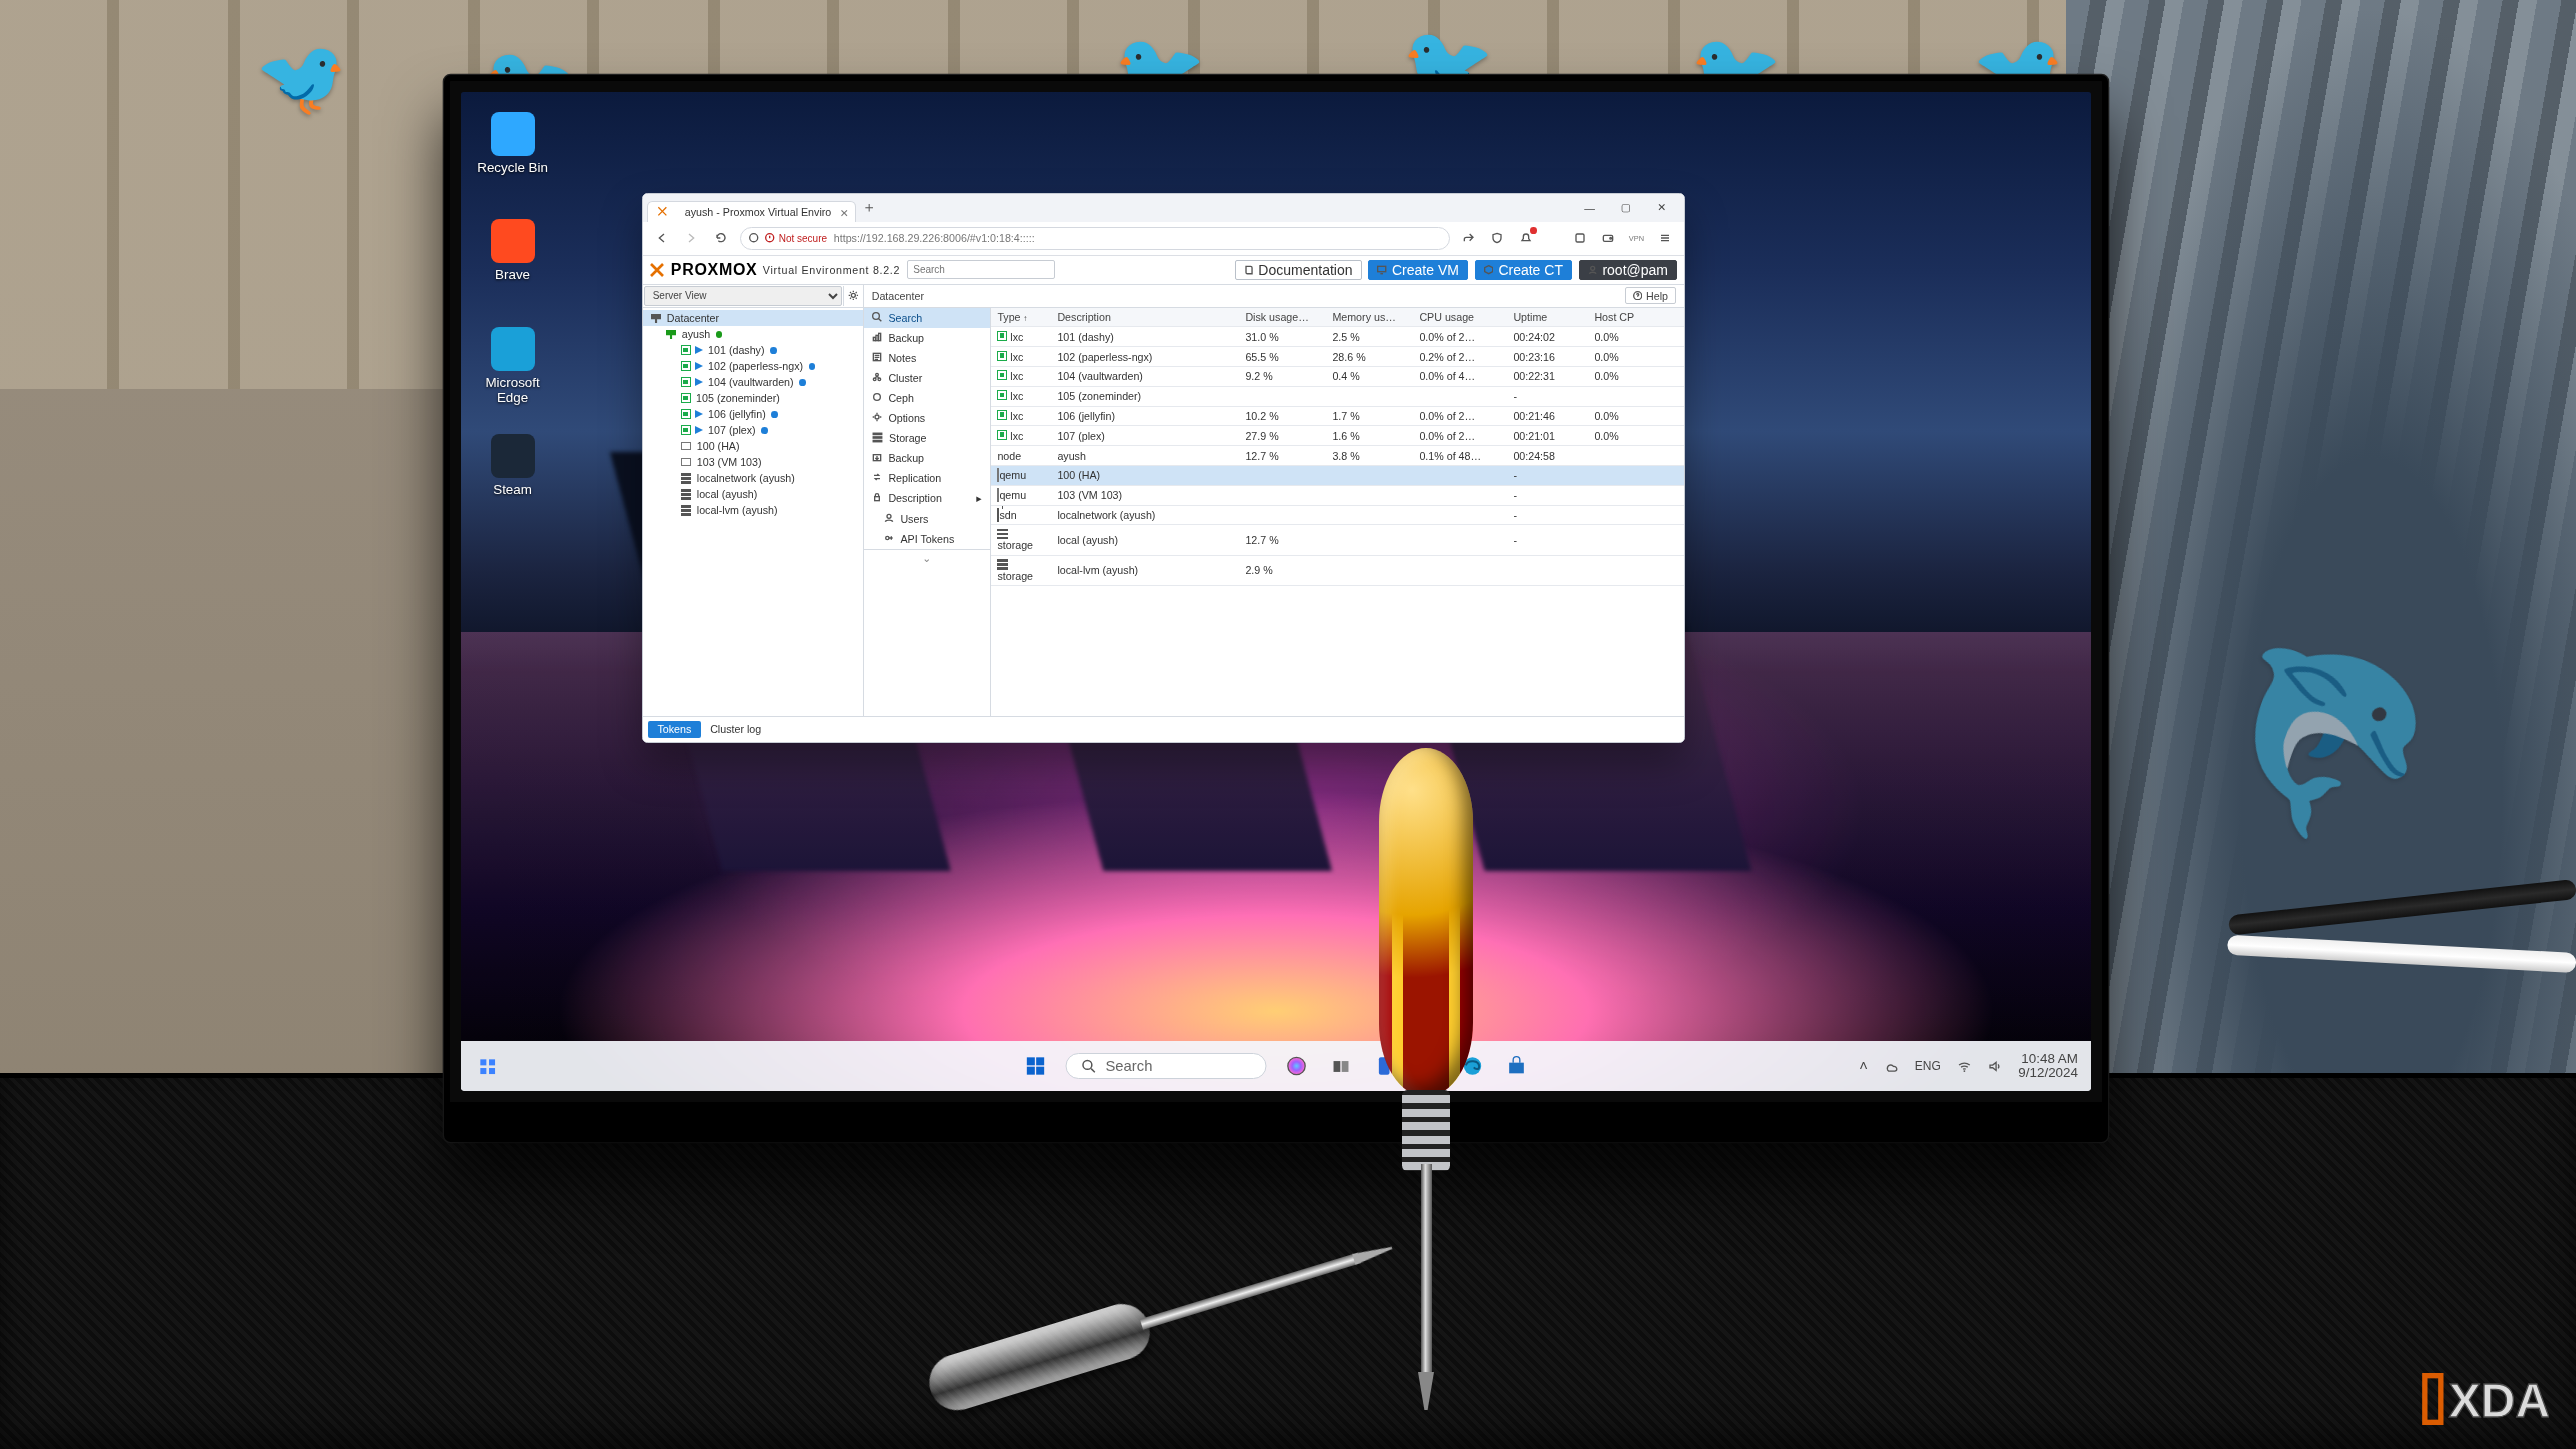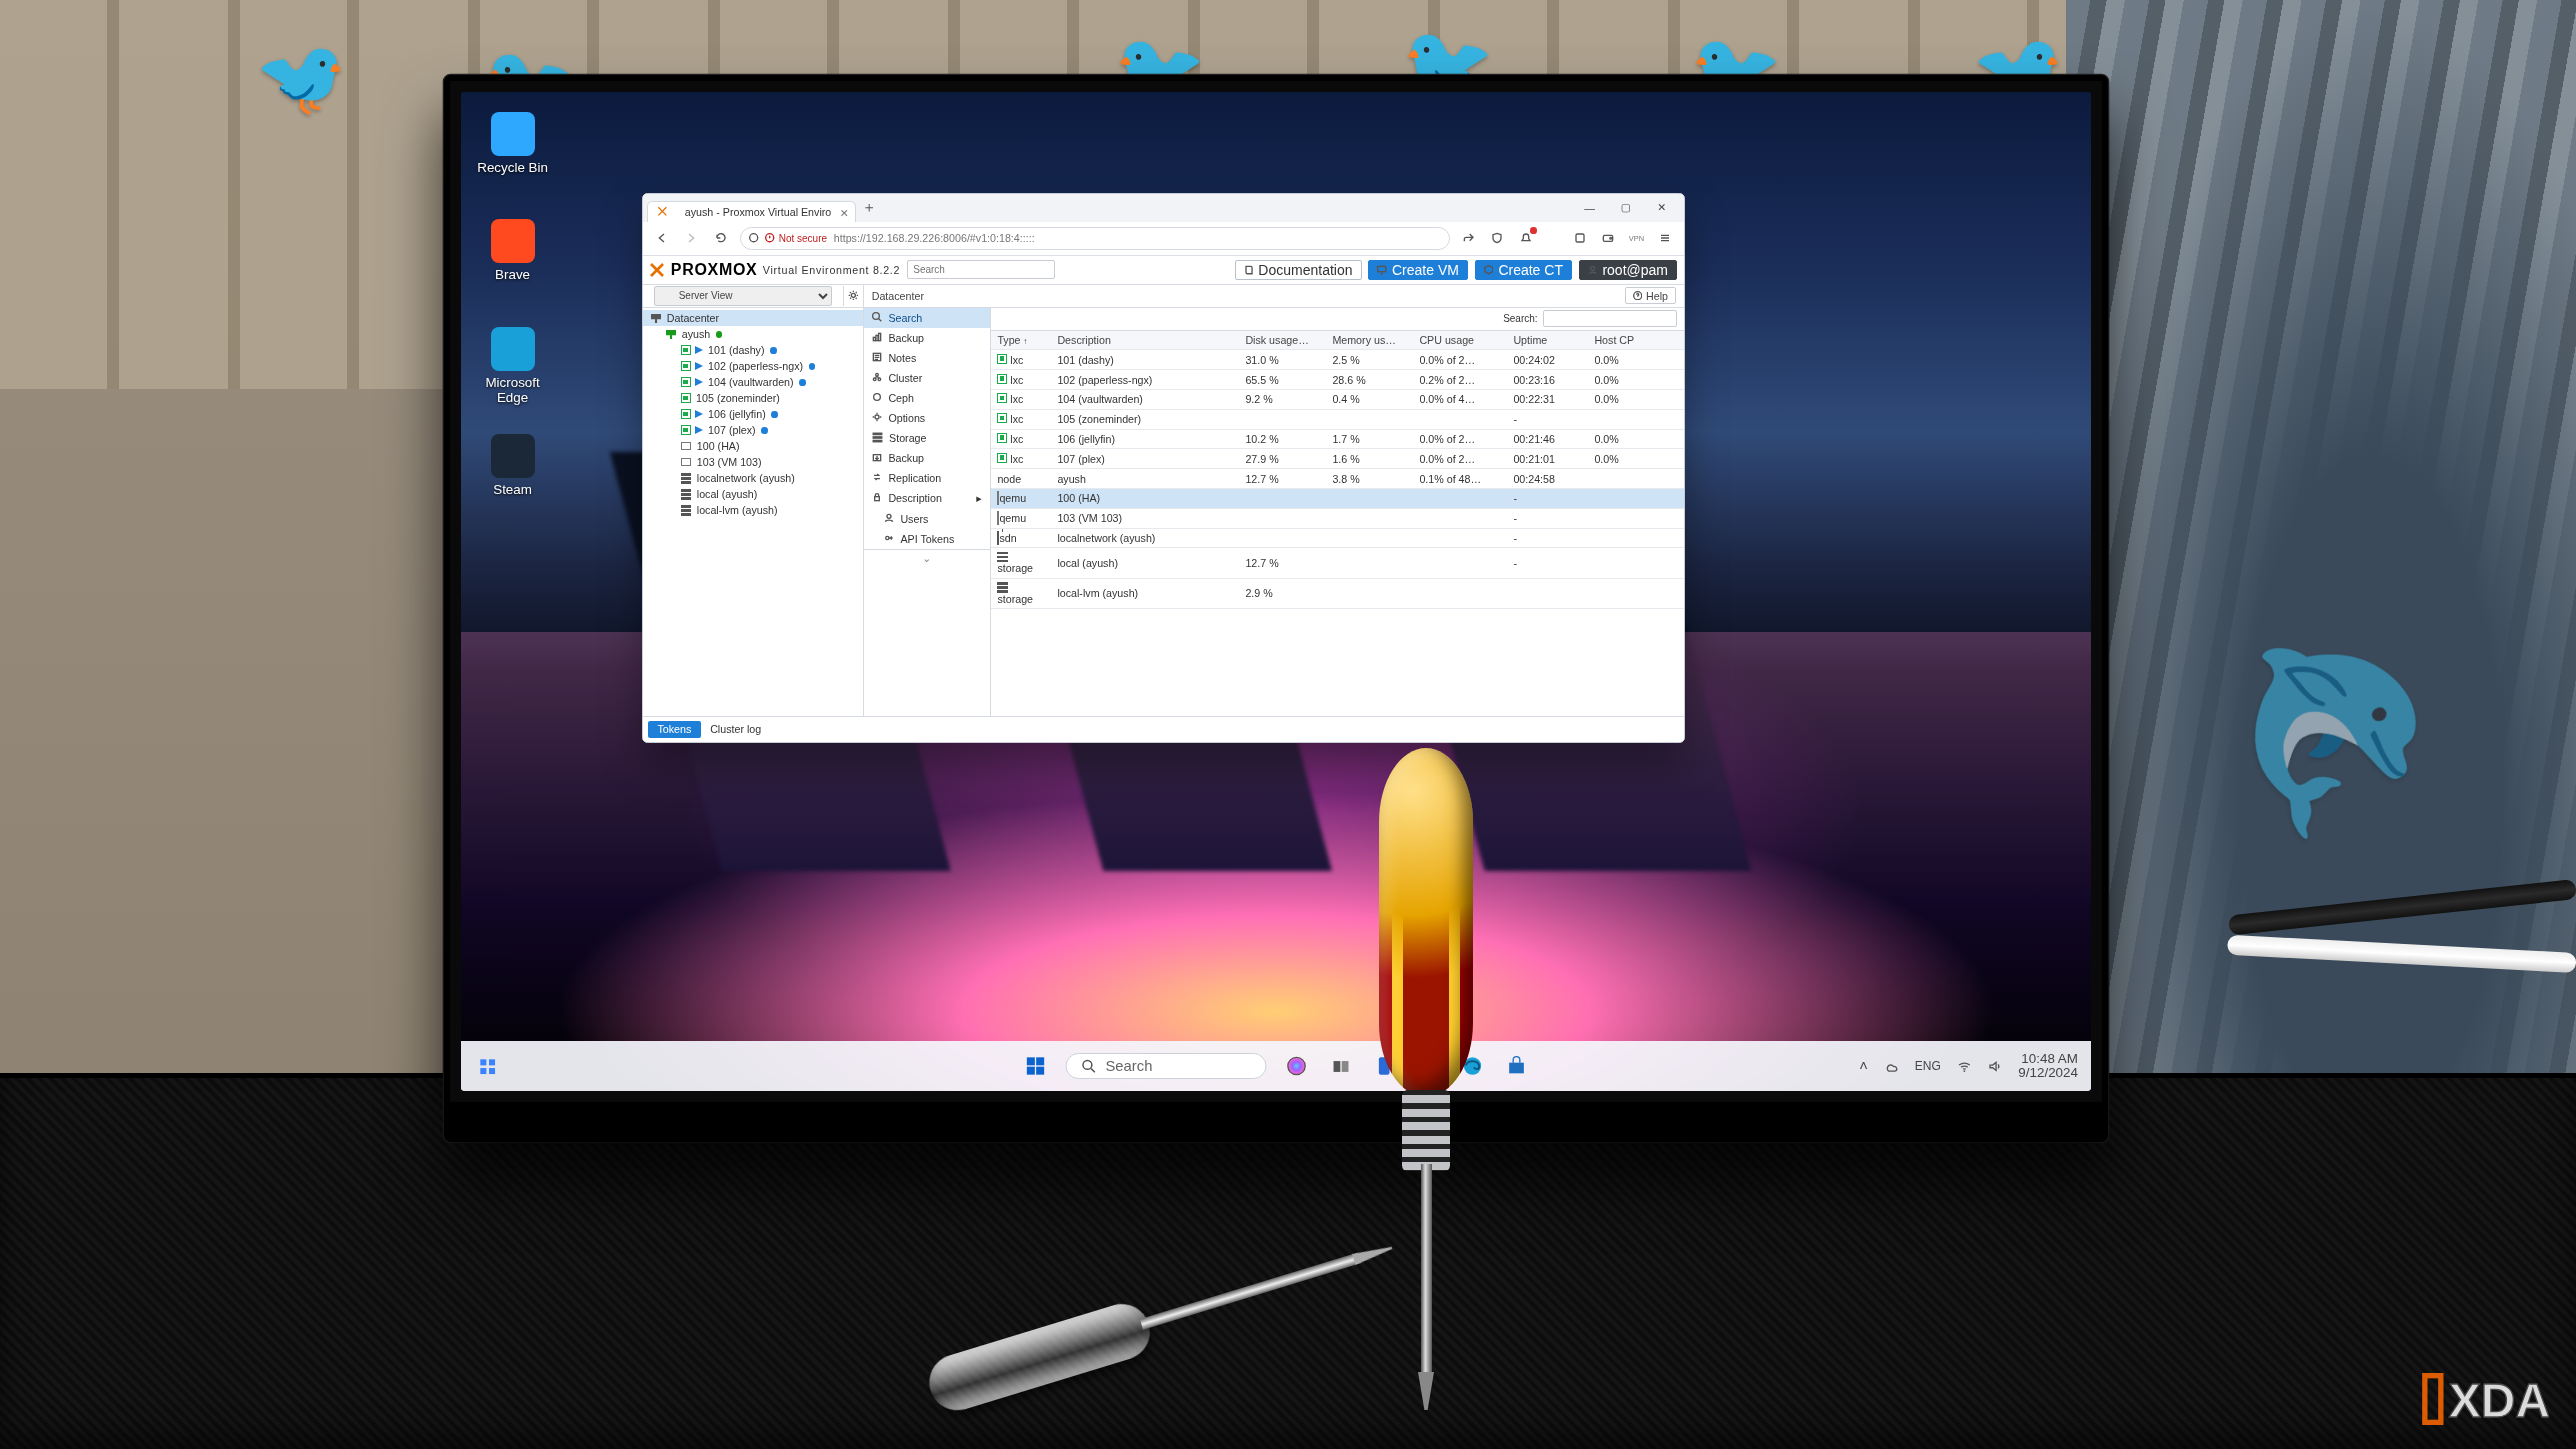--- a/index.html
+++ b/index.html
@@ -122,21 +122,21 @@
   .pve-topbar .spacer{flex:1;}
   .pve-btn{height:20px;padding:0 8px;border:0.7px solid #b9c0c9;border-radius:2px;display:flex;align-items:center;gap:5.4px;
     font-size:14px;color:#333;background:#fff;}
   .pve-btn.blue{background:#1e7fd8;border-color:#1e7fd8;color:#fff;}
   .pve-btn.dark{background:#3b3f46;border-color:#3b3f46;color:#fff;}
 
   
   .pve-body{position:absolute;top:91px;left:0;right:0;bottom:25.5px;display:flex;}
   .pve-tree{width:221px;border-right:0.7px solid #d6dbe2;display:flex;flex-direction:column;}
   .tree-head{height:23px;display:flex;align-items:center;border-bottom:0.7px solid #d6dbe2;}
-  .tree-head select{flex:1;height:20px;margin:0 11px;border:0.7px solid #c7ccd3;border-radius:2px;font-size:10px;padding:0 20px;color:#444;}
+  .tree-head select{flex:1;height:20px;margin:0 1px;border:0.7px solid #c7ccd3;border-radius:2px;font-size:10px;padding:0 4px;color:#444;}
   .gear{width:20px;height:20px;display:flex;align-items:center;justify-content:center;border-left:0.7px solid #d6dbe2;}
   .tree{flex:1;overflow:auto;font-size:10.7px;padding:2.7px 0;}
   .tree .node{display:flex;align-items:center;gap:5.4px;padding:2px 6.7px;white-space:nowrap;}
   .tree .node.sel{background:#cfe3f6;}
   .tree .node .dot{width:6.7px;height:6.7px;border-radius:50%;}
 
   .pve-main{flex:1;display:flex;flex-direction:column;}
   .main-head{height:23px;border-bottom:0.7px solid #d6dbe2;display:flex;align-items:center;padding:0 8px;font-size:10.7px;color:#444;}
   .main-head .help{margin-left:auto;display:flex;align-items:center;gap:4px;border:0.7px solid #c7ccd3;border-radius:2px;padding:1.3px 6.7px;}
   .main-body{flex:1;display:flex;}
@@ -534,24 +534,20 @@
                   <div class="mi" style="padding-left: 20px;">
                     <span class="ico"><svg width="10" height="10" viewBox="0 0 15 15">
                         <circle cx="5" cy="7.5" r="2.5"></circle>
                         <path d="M7 7.5h6M11 5v5"></path>
                       </svg></span>
                     <span>API Tokens</span>
                   </div>
                   <div class="expand">⌄</div>
                 </div>
               <div class="grid-wrap">
-                <div class="grid-toolbar">
-                  <span>Search:</span>
-                  <input style="">
-                </div>
                 <table class="g">
                   <colgroup>
                       <col style="width:60px">
                       <col style="width:188px">
                       <col style="width:87px">
                       <col style="width:87px">
                       <col style="width:94px">
                       <col style="width:81px">
                       <col>
                     </colgroup>

